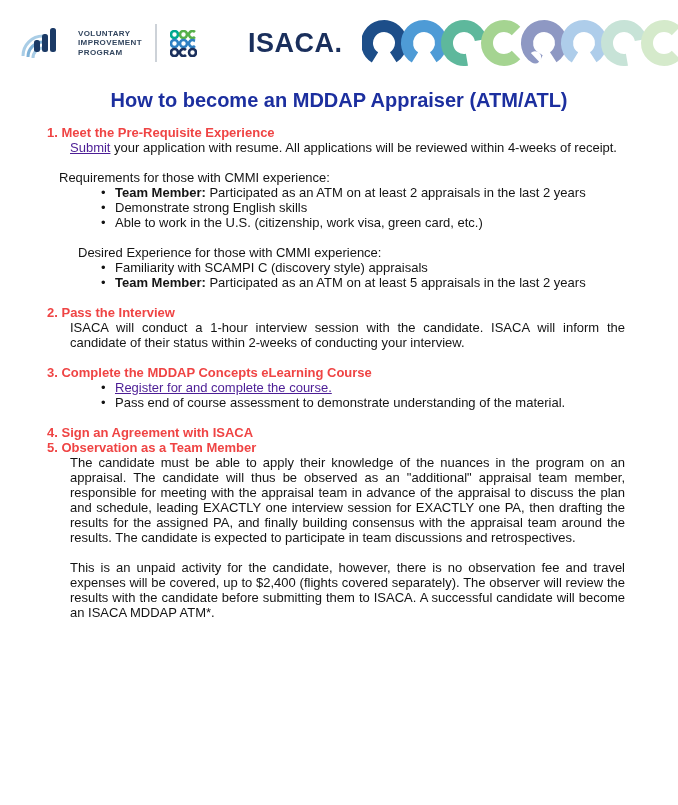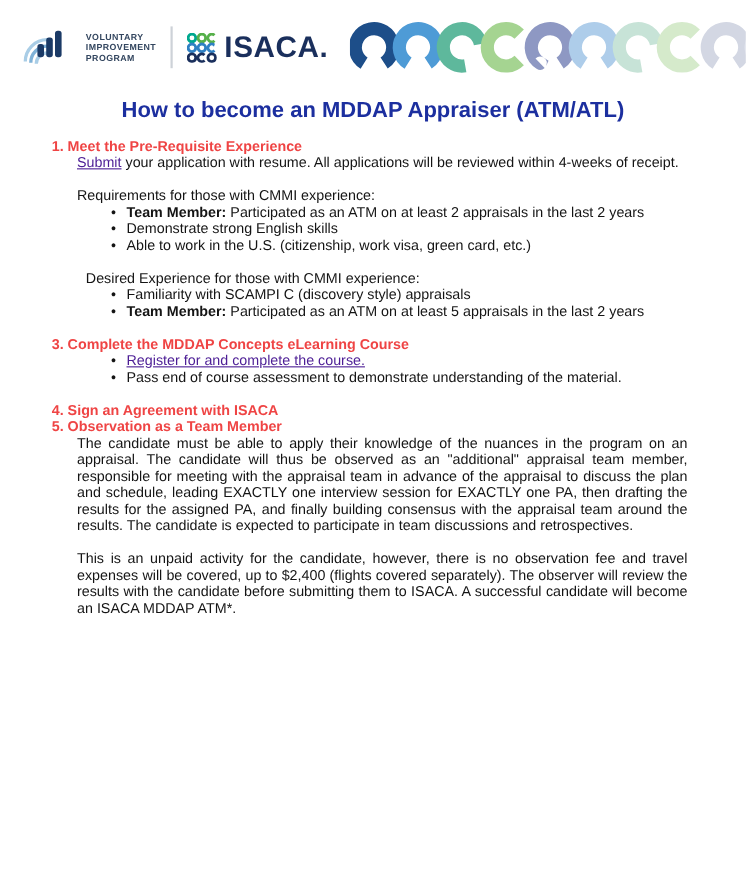--- a/index.html
+++ b/index.html
@@ -9,34 +9,34 @@
     font-family:"Liberation Sans","DejaVu Sans",sans-serif;
     color:#141414; font-size:13px; line-height:15px;
   }
   
   .header { display:flex; align-items:center; padding:14px 0 0 20px; height:72px; }
   .logos { display:flex; align-items:center; flex:none; }
   .vip { display:flex; align-items:center; }
   .vip-text { margin-left:18px; font-size:8px; line-height:9.5px; font-weight:bold;
               letter-spacing:.4px; color:#33465f; }
   .logo-divider { width:2px; height:38px; background:#cdd2d8; margin:0 13px; }
-  .isaca { display:flex; align-items:center; }
+  .isaca { display:flex; align-items:center;gap:44px; }
   .isaca-word { margin-left:7px; font-size:27px; font-weight:bold; color:#1a2f5c;
                 letter-spacing:.5px; line-height:27px; }
   .banner { flex:1 1 auto; overflow:hidden; height:52px; margin-left:20px; }
   
   h1 { text-align:center; font-size:20px; line-height:24px; font-weight:bold;
        color:#1c2f9f; margin:16px 0 13px; }
   
   .content { padding:0 53px 0 47px; }
   section { margin:0; }
   h2 { font-size:13px; line-height:15px; font-weight:bold; color:#ef4444; margin:0; }
   .body { margin:0 0 15px 23px; text-align:justify; }
   .group { margin-bottom:15px; }
-  .group-label { margin-left:23px; }
+  .group-label { margin-left:12px; }
   .group-label.desired { margin-left:31px; }
   ul { list-style:none; margin:0; padding:0 0 0 23px; }
   li { position:relative; padding-left:45px; text-align:justify; }
   li::before { content:"\2022"; position:absolute; left:31px; top:0; color:#141414; }
   .b { font-weight:bold; }
   a.link { color:#4c1d95; text-decoration:underline; cursor:pointer; }
 </style>
 </head>
 <body>
 
@@ -109,20 +109,24 @@
 
     <div class="group">
       <div class="group-label desired">Desired Experience for those with CMMI experience:</div>
       <ul>
         <li><span>Familiarity with SCAMPI C (discovery style) appraisals</span></li>
         <li><span class="b">Team Member:</span><span> Participated as an ATM on at least 5 appraisals in the last 2 years</span></li>
       </ul>
     </div>
   </section>
 
+  <section>
+    <h2><span>2.</span> <span>Pass the Interview</span></h2>
+    <p class="body">ISACA will conduct a 1-hour interview session with the candidate. ISACA will inform the candidate of their status within 2-weeks of conducting your interview.</p>
+  </section>
 
   <section>
     <h2><span>3.</span> <span>Complete the MDDAP Concepts eLearning Course</span></h2>
     <ul style="margin-bottom:15px">
       <li><a class="link" href="#">Register for and complete the course.</a></li>
       <li><span>Pass end of course assessment to demonstrate understanding of the material.</span></li>
     </ul>
   </section>
 
   <section>

